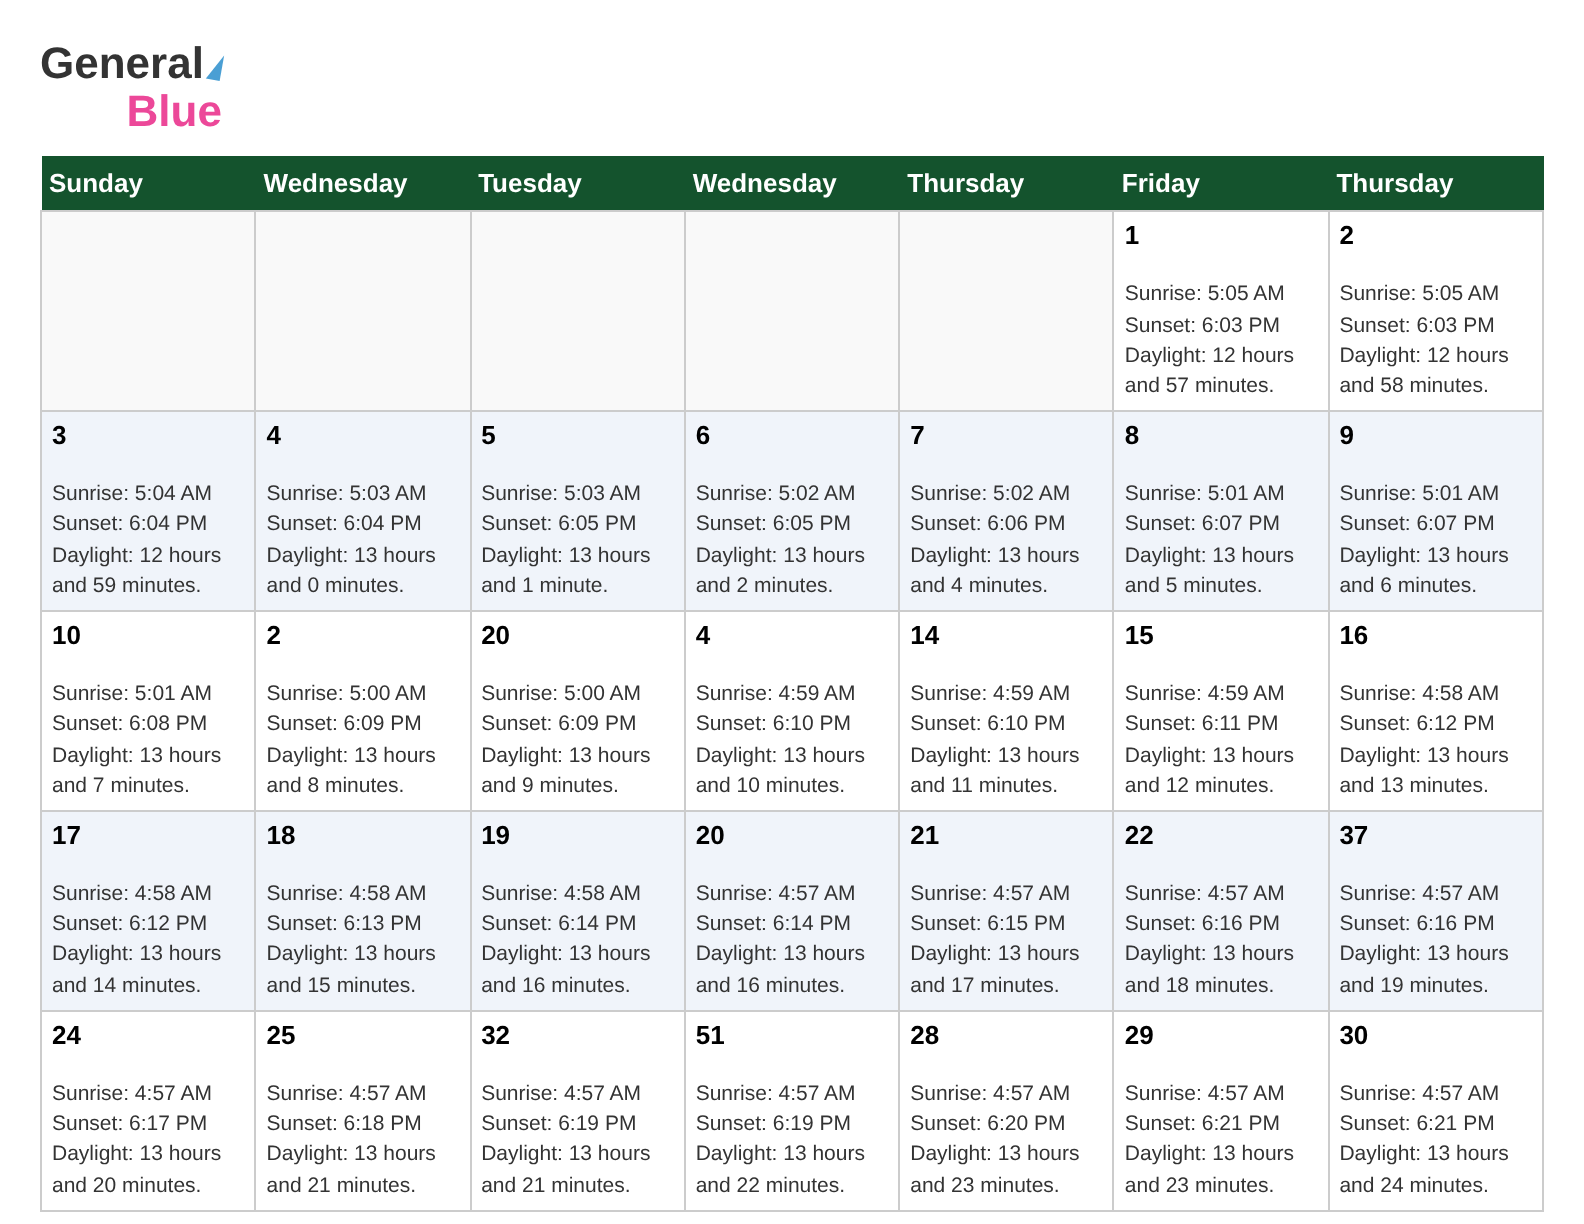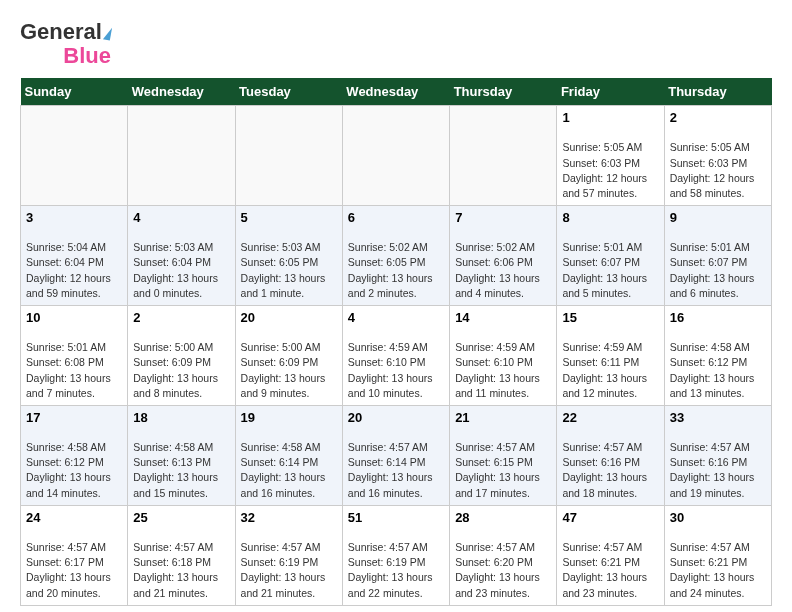--- a/index.html
+++ b/index.html
@@ -278,21 +278,21 @@
 and 17 minutes.</div>
         </td>
         <td>
           <div class="day-num">22</div>
           <div class="day-info" style="white-space: pre-line;">Sunrise: 4:57 AM
 Sunset: 6:16 PM
 Daylight: 13 hours
 and 18 minutes.</div>
         </td>
         <td>
-          <div class="day-num">33</div>
+          <div class="day-num">37</div>
           <div class="day-info" style="white-space: pre-line;">Sunrise: 4:57 AM
 Sunset: 6:16 PM
 Daylight: 13 hours
 and 19 minutes.</div>
         </td>
       </tr>
       <tr>
         <td>
           <div class="day-num">24</div>
           <div class="day-info" style="white-space: pre-line;">Sunrise: 4:57 AM
@@ -322,21 +322,21 @@
 and 22 minutes.</div>
         </td>
         <td>
           <div class="day-num">28</div>
           <div class="day-info" style="white-space: pre-line;">Sunrise: 4:57 AM
 Sunset: 6:20 PM
 Daylight: 13 hours
 and 23 minutes.</div>
         </td>
         <td>
-          <div class="day-num">47</div>
+          <div class="day-num">29</div>
           <div class="day-info" style="white-space: pre-line;">Sunrise: 4:57 AM
 Sunset: 6:21 PM
 Daylight: 13 hours
 and 23 minutes.</div>
         </td>
         <td>
           <div class="day-num">30</div>
           <div class="day-info" style="white-space: pre-line;">Sunrise: 4:57 AM
 Sunset: 6:21 PM
 Daylight: 13 hours

